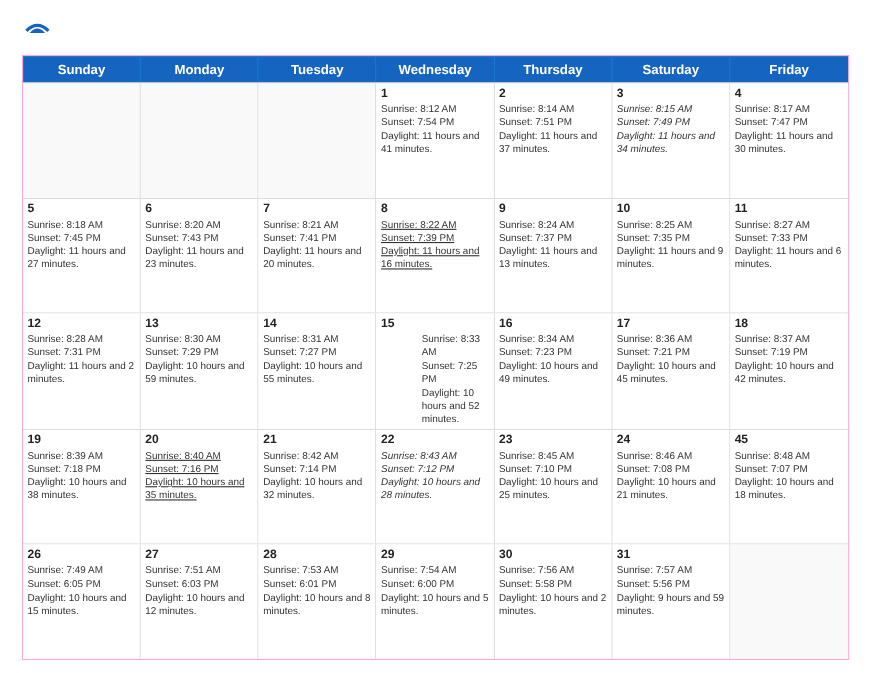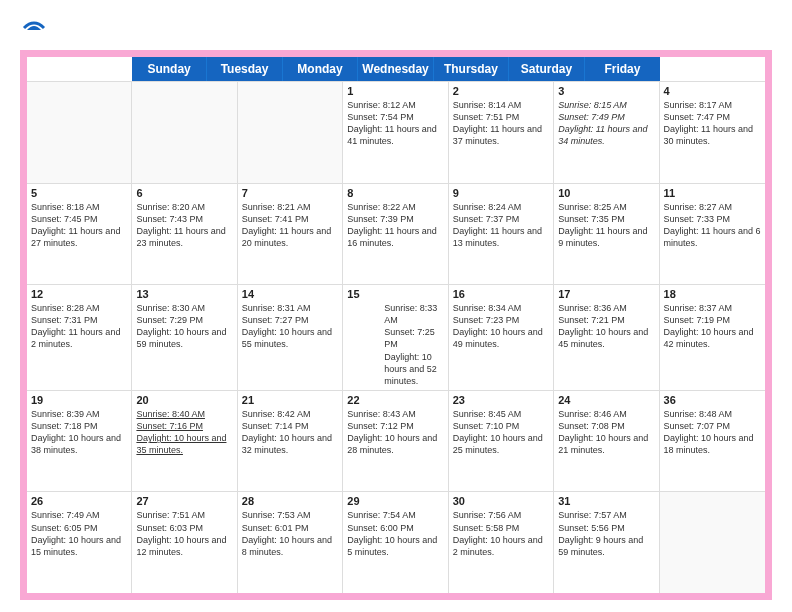--- a/index.html
+++ b/index.html
@@ -58,22 +58,21 @@
       line-height: 1.1;
     }
     .subtitle {
       font-size: 14px;
       color: #444;
     }
     .calendar {
       flex: 1;
       display: flex;
       flex-direction: column;
-      border: 7px solid #f9a8d4;
-      align-items: center;
+      border: 1px solid #f9a8d4;
     }
     .cal-header {
       display: grid;
       grid-template-columns: repeat(7, 1fr);
       background: #1565c0;
     }
     .cal-header-cell {
       padding: 5px 4px;
       color: #fff;
       font-size: 12px;
@@ -133,22 +132,22 @@
     </div>
     <div class="title-block">
       <div class="month-title"></div>
       <div class="subtitle"></div>
     </div>
   </div>
 
   <div class="calendar">
     <div class="cal-header">
     <div class="cal-header-cell">Sunday</div>
+        <div class="cal-header-cell">Monday</div>
         <div class="cal-header-cell">Tuesday</div>
-        <div class="cal-header-cell">Monday</div>
         <div class="cal-header-cell">Wednesday</div>
         <div class="cal-header-cell">Thursday</div>
         <div class="cal-header-cell">Saturday</div>
         <div class="cal-header-cell">Friday</div>
       </div>
     <div class="cal-body">
     <div class="cal-row">
           <div class="cal-cell empty"></div>
           <div class="cal-cell empty"></div>
           <div class="cal-cell empty"></div>
@@ -191,21 +190,21 @@
 Daylight: 11 hours and 23 minutes.</div>
           </div>
           <div class="cal-cell">
             <div class="day-num">7</div>
             <div class="cell-text" style="white-space: pre-line;">Sunrise: 8:21 AM
 Sunset: 7:41 PM
 Daylight: 11 hours and 20 minutes.</div>
           </div>
           <div class="cal-cell">
             <div class="day-num">8</div>
-            <div class="cell-text" style="white-space: pre-line;">Sunrise: 8:22 AM
+            <div class="cell-text" style="white-space: pre-line; text-decoration: underline;">Sunrise: 8:22 AM
 Sunset: 7:39 PM
 Daylight: 11 hours and 16 minutes.</div>
           </div>
           <div class="cal-cell">
             <div class="day-num">9</div>
             <div class="cell-text" style="white-space: pre-line;">Sunrise: 8:24 AM
 Sunset: 7:37 PM
 Daylight: 11 hours and 13 minutes.</div>
           </div>
           <div class="cal-cell">
@@ -279,38 +278,38 @@
 Daylight: 10 hours and 35 minutes.</div>
           </div>
           <div class="cal-cell">
             <div class="day-num">21</div>
             <div class="cell-text" style="white-space: pre-line;">Sunrise: 8:42 AM
 Sunset: 7:14 PM
 Daylight: 10 hours and 32 minutes.</div>
           </div>
           <div class="cal-cell">
             <div class="day-num">22</div>
-            <div class="cell-text" style="white-space: pre-line;">Sunrise: 8:43 AM
+            <div class="cell-text" style="white-space: pre-line; font-style: italic;">Sunrise: 8:43 AM
 Sunset: 7:12 PM
 Daylight: 10 hours and 28 minutes.</div>
           </div>
           <div class="cal-cell">
             <div class="day-num">23</div>
             <div class="cell-text" style="white-space: pre-line;">Sunrise: 8:45 AM
 Sunset: 7:10 PM
 Daylight: 10 hours and 25 minutes.</div>
           </div>
           <div class="cal-cell">
             <div class="day-num">24</div>
             <div class="cell-text" style="white-space: pre-line;">Sunrise: 8:46 AM
 Sunset: 7:08 PM
 Daylight: 10 hours and 21 minutes.</div>
           </div>
           <div class="cal-cell">
-            <div class="day-num">36</div>
+            <div class="day-num">45</div>
             <div class="cell-text" style="white-space: pre-line;">Sunrise: 8:48 AM
 Sunset: 7:07 PM
 Daylight: 10 hours and 18 minutes.</div>
           </div>
         </div>
         <div class="cal-row">
           <div class="cal-cell">
             <div class="day-num">26</div>
             <div class="cell-text" style="white-space: pre-line;">Sunrise: 7:49 AM
 Sunset: 6:05 PM

